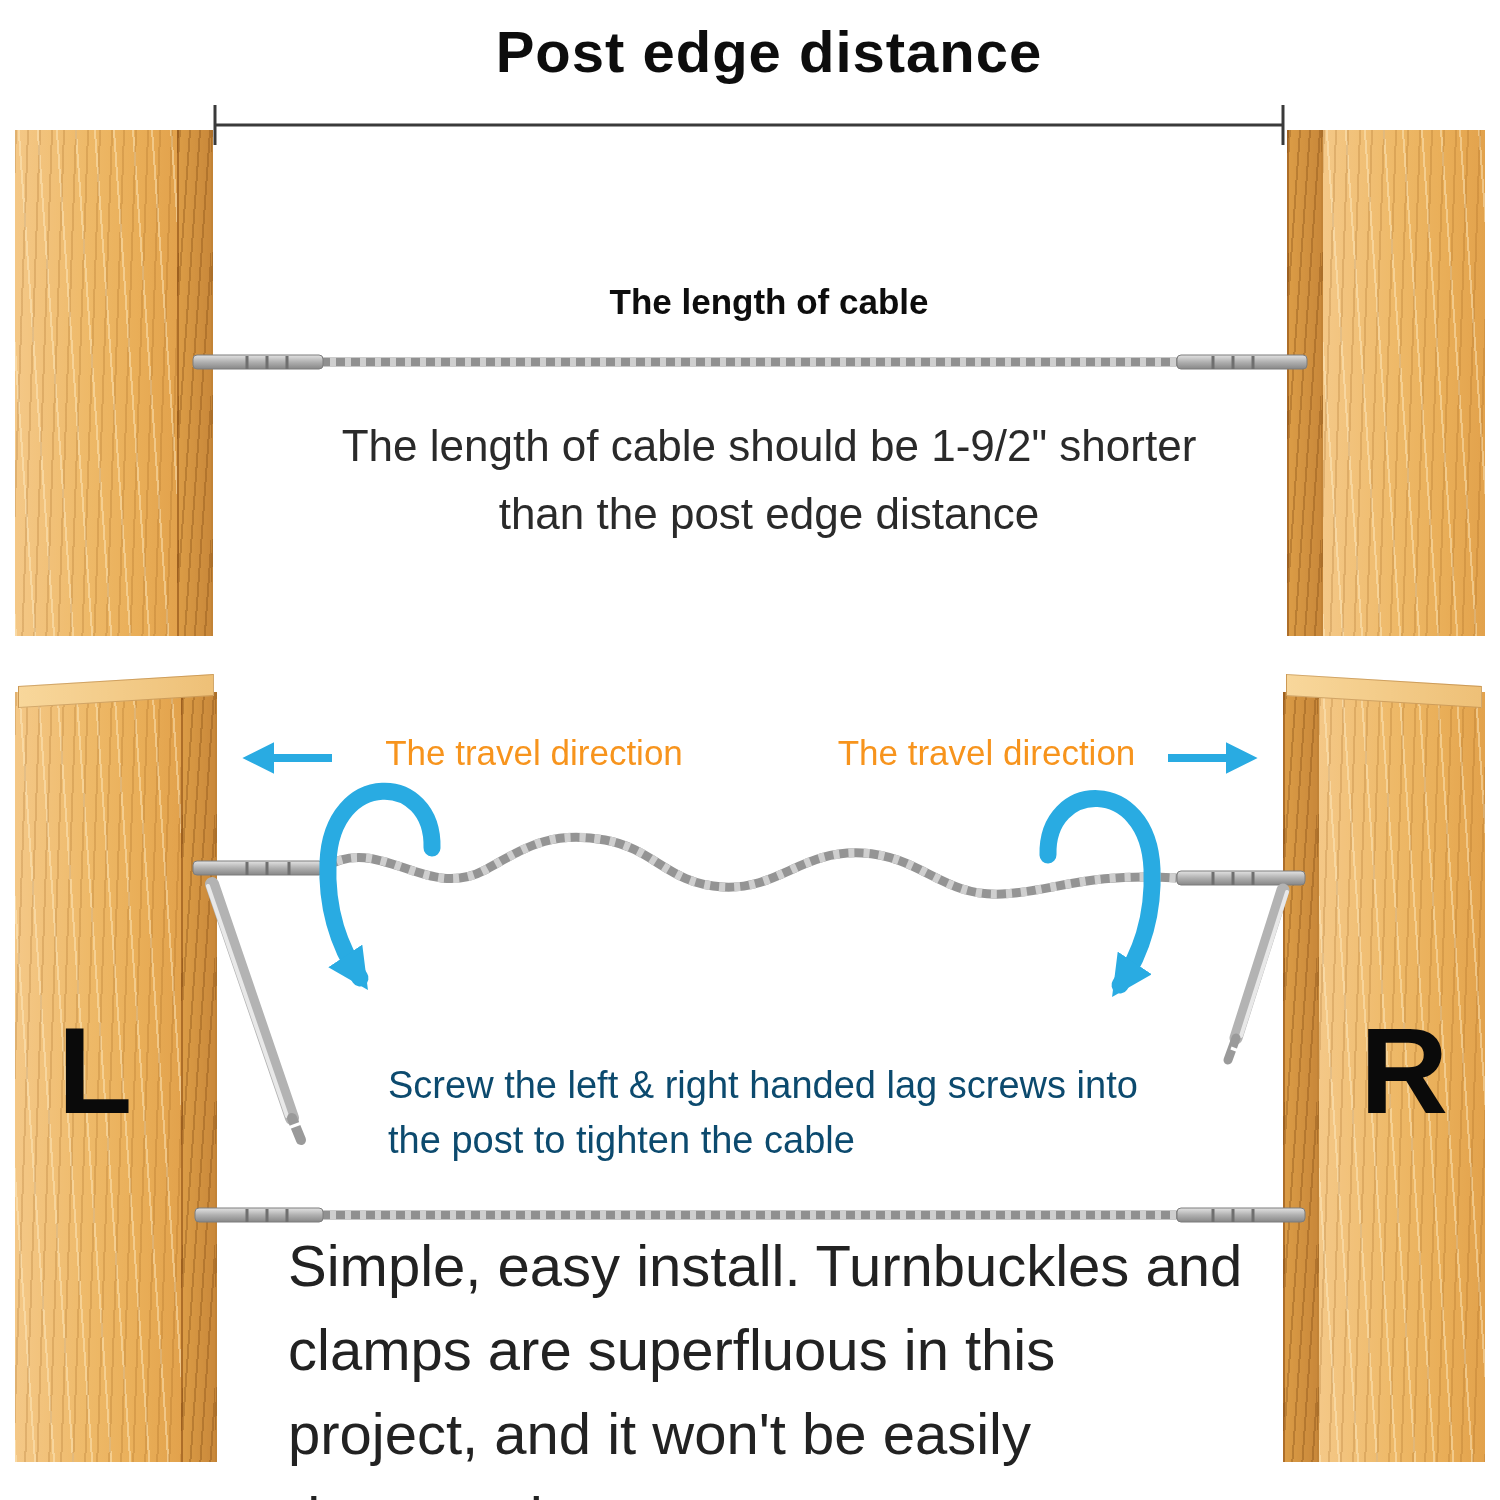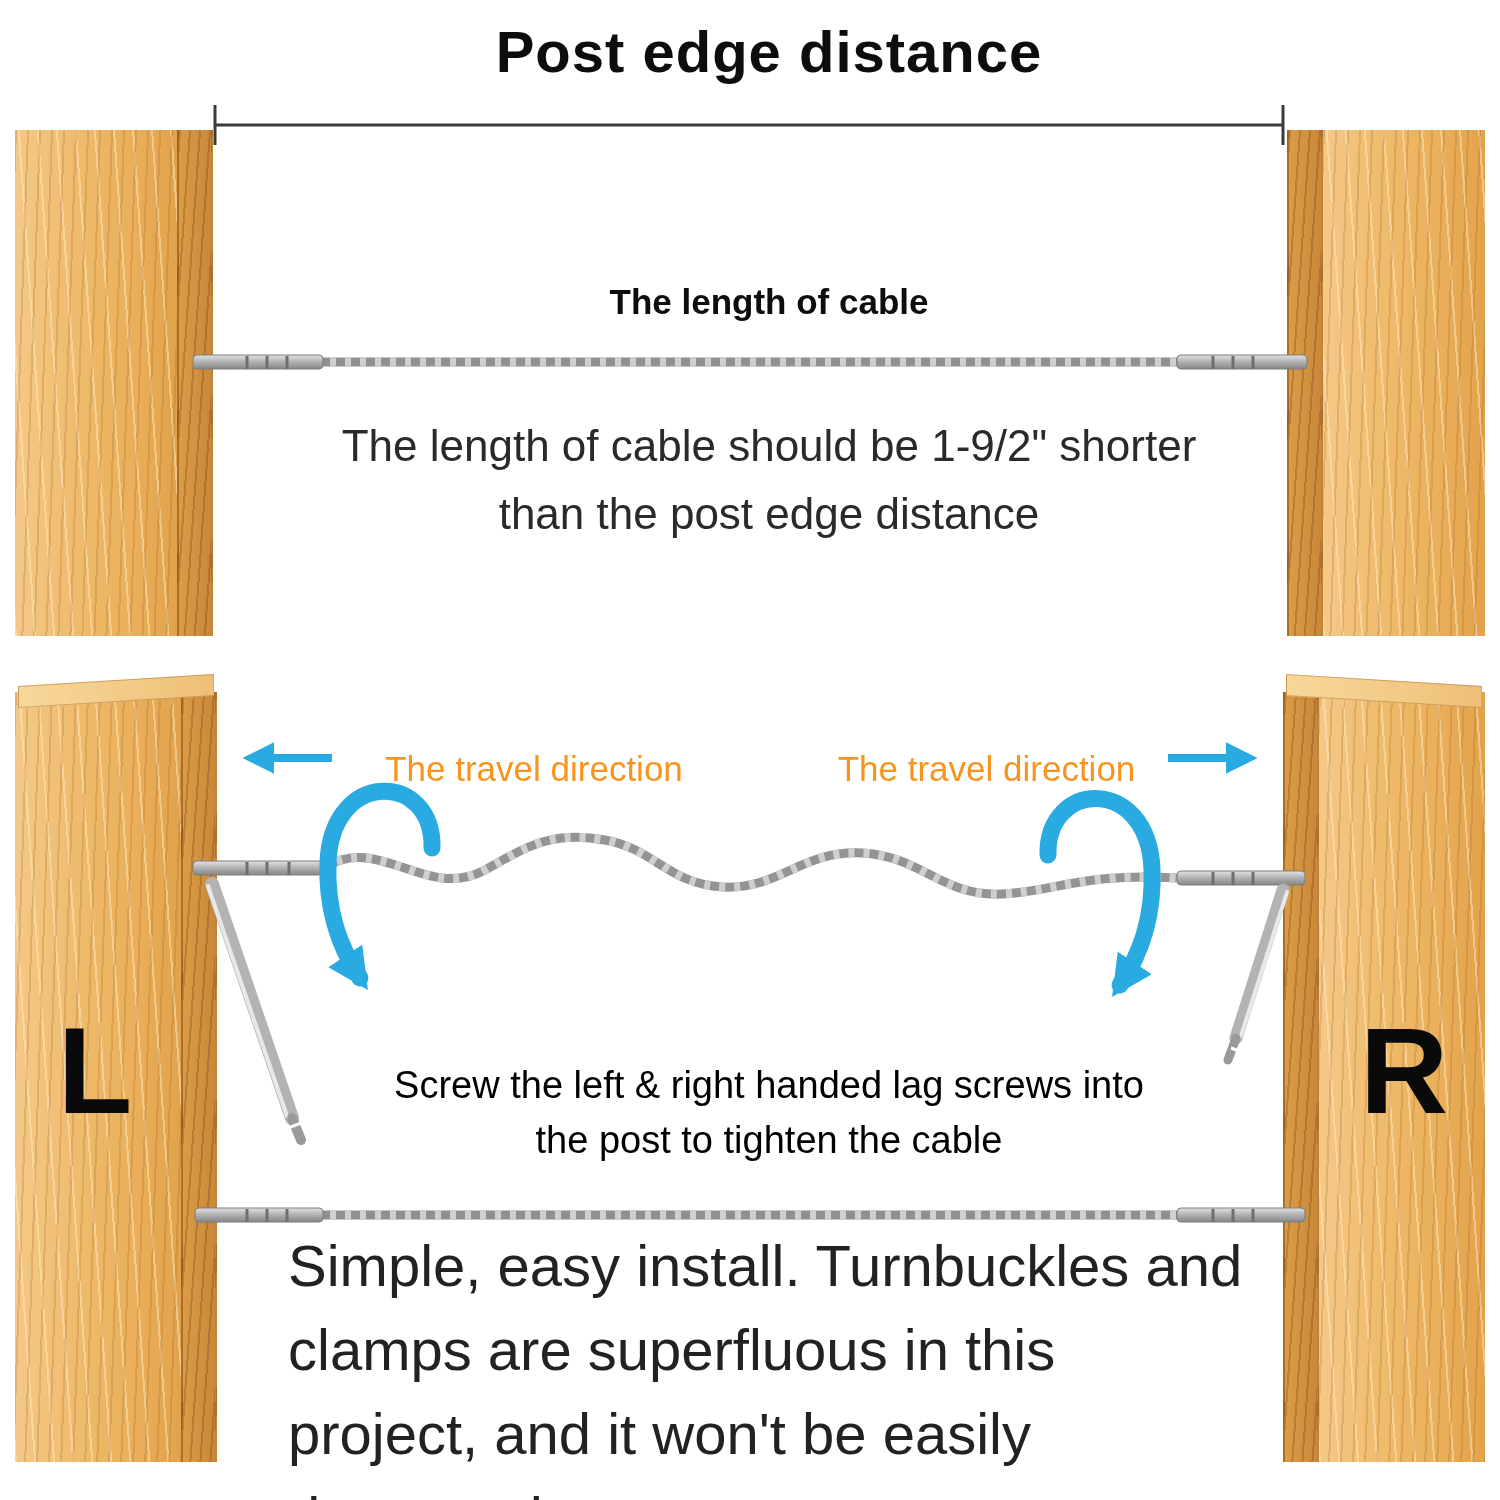--- a/index.html
+++ b/index.html
@@ -21,28 +21,27 @@
     text-align:center; font-size:35px; font-weight:bold; color:#0d0d0d;
   }
   .p-cable {
     top:412px; left:50%; transform:translateX(-50%);
     width:980px; max-width:980px;
     text-align:center; font-size:44px; line-height:1.55; color:#2a2a2a;
   }
   .travel-label {
     top:733px; text-align:center; font-size:35px; color:#f7941d;
     white-space:nowrap;
-    margin-top:16px;
   }
   .travel-left-label  { left:340px;  width:350px; }
   .travel-right-label { left:790px;  width:355px; }
   .instruction {
     top:1058px; left:50%; transform:translateX(-50%);
     width:800px; max-width:800px;
-    text-align:center; font-size:38px; line-height:1.45; color:#000000;
+    font-size:38px; line-height:1.45; color:#0c4a6e;
   }
   .summary {
     top:1224px; left:50%; transform:translateX(-50%);
     width:1000px; max-width:1000px;
     font-size:58px; line-height:1.45; color:#222;
   }
 
   
   .post { position:absolute; display:flex; }
   .post-front {

